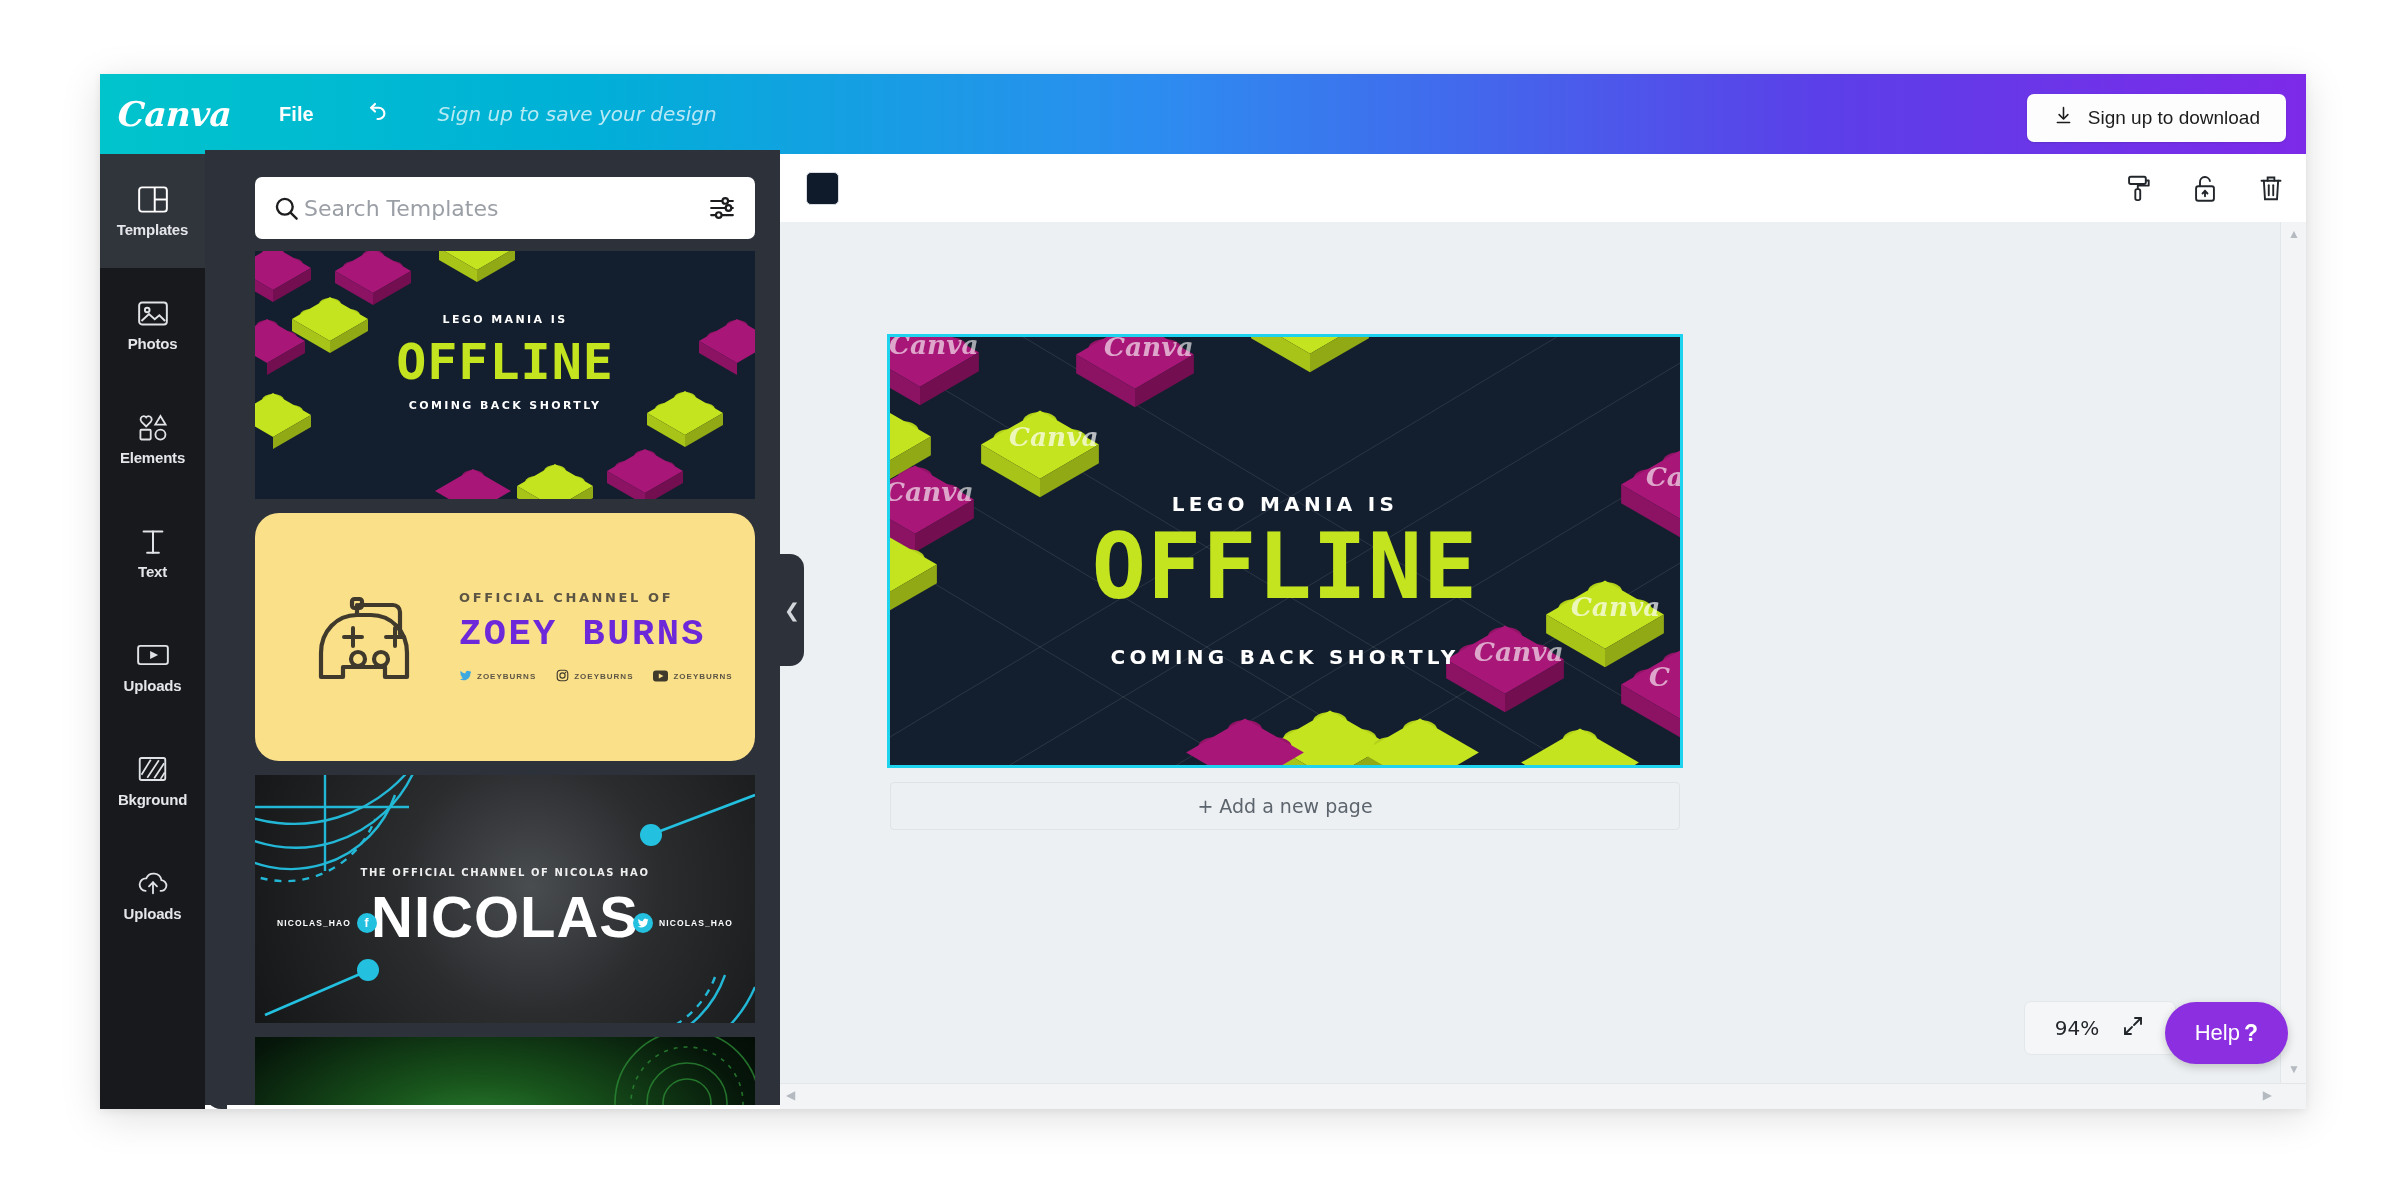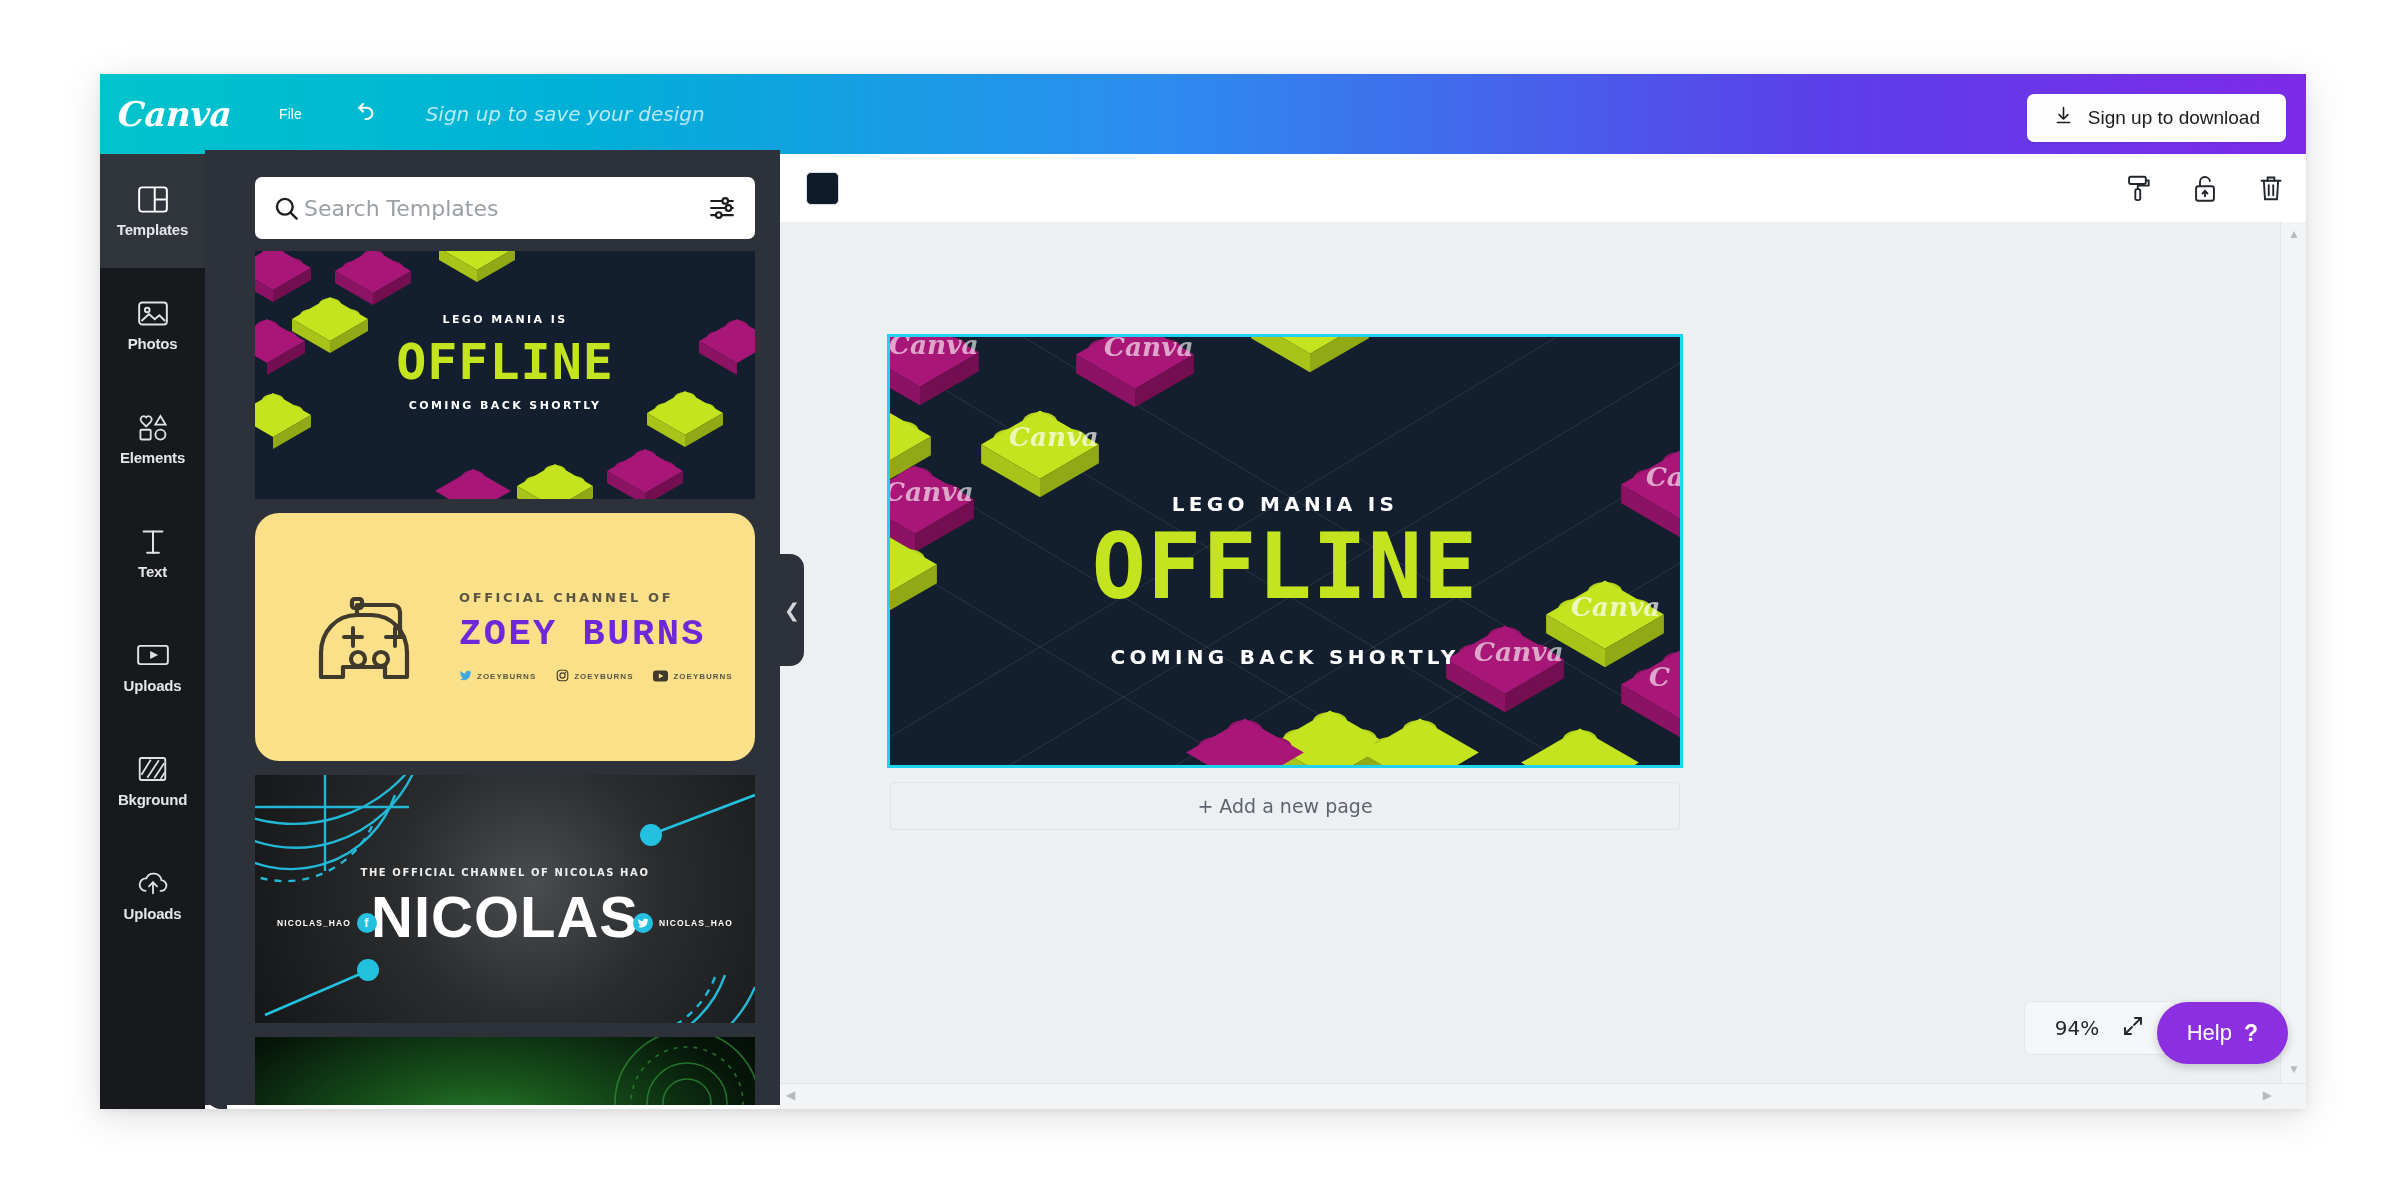--- a/index.html
+++ b/index.html
@@ -32,21 +32,21 @@
     font-family: "DejaVu Serif", serif;
     font-style: italic;
     font-weight: bold;
     font-size: 34px;
     color: #fff;
     letter-spacing: -0.5px;
     transform: skewX(-3deg);
   }
   .tb-file {
     margin-left: 48px;
-    color: #fff; font-size: 14px; font-weight: normal;
+    color: #fff; font-size: 20px; font-weight: bold;
   }
   .tb-undo {
     margin-left: 46px; color: #fff;
     display: flex; align-items: center;
   }
   .tb-hint {
     margin-left: 48px;
     color: rgba(255,255,255,0.72);
     font-size: 20px;
     font-style: italic;
@@ -228,21 +228,21 @@
     background: #f4f6f7; border: 1px solid #e3e7ea;
     border-radius: 7px;
     display:flex; align-items:center; justify-content:center; gap: 22px;
     z-index: 8;
   }
   #zoom-val { font-size: 20px; color: #22262b; font-family:"DejaVu Sans", sans-serif; }
   #help-btn {
     position: absolute; right: 18px; bottom: 45px;
     height: 62px; padding: 0 30px;
     background: #8b2fe0; border-radius: 31px;
-    display:flex; align-items:center; gap: 12px;
+    display:flex; align-items:center; gap: 4px;
     color:#fff; font-size: 22px; cursor:pointer; z-index: 9;
     box-shadow: 0 3px 10px rgba(0,0,0,0.2);
   }
   #help-btn .qm { font-weight: bold; font-size: 23px; }
 
   
   #vscroll {
     position:absolute; right:0; top:68px; width: 26px; height: 887px;
     background:#f2f4f6; border-left:1px solid #e2e6e9;
   }

